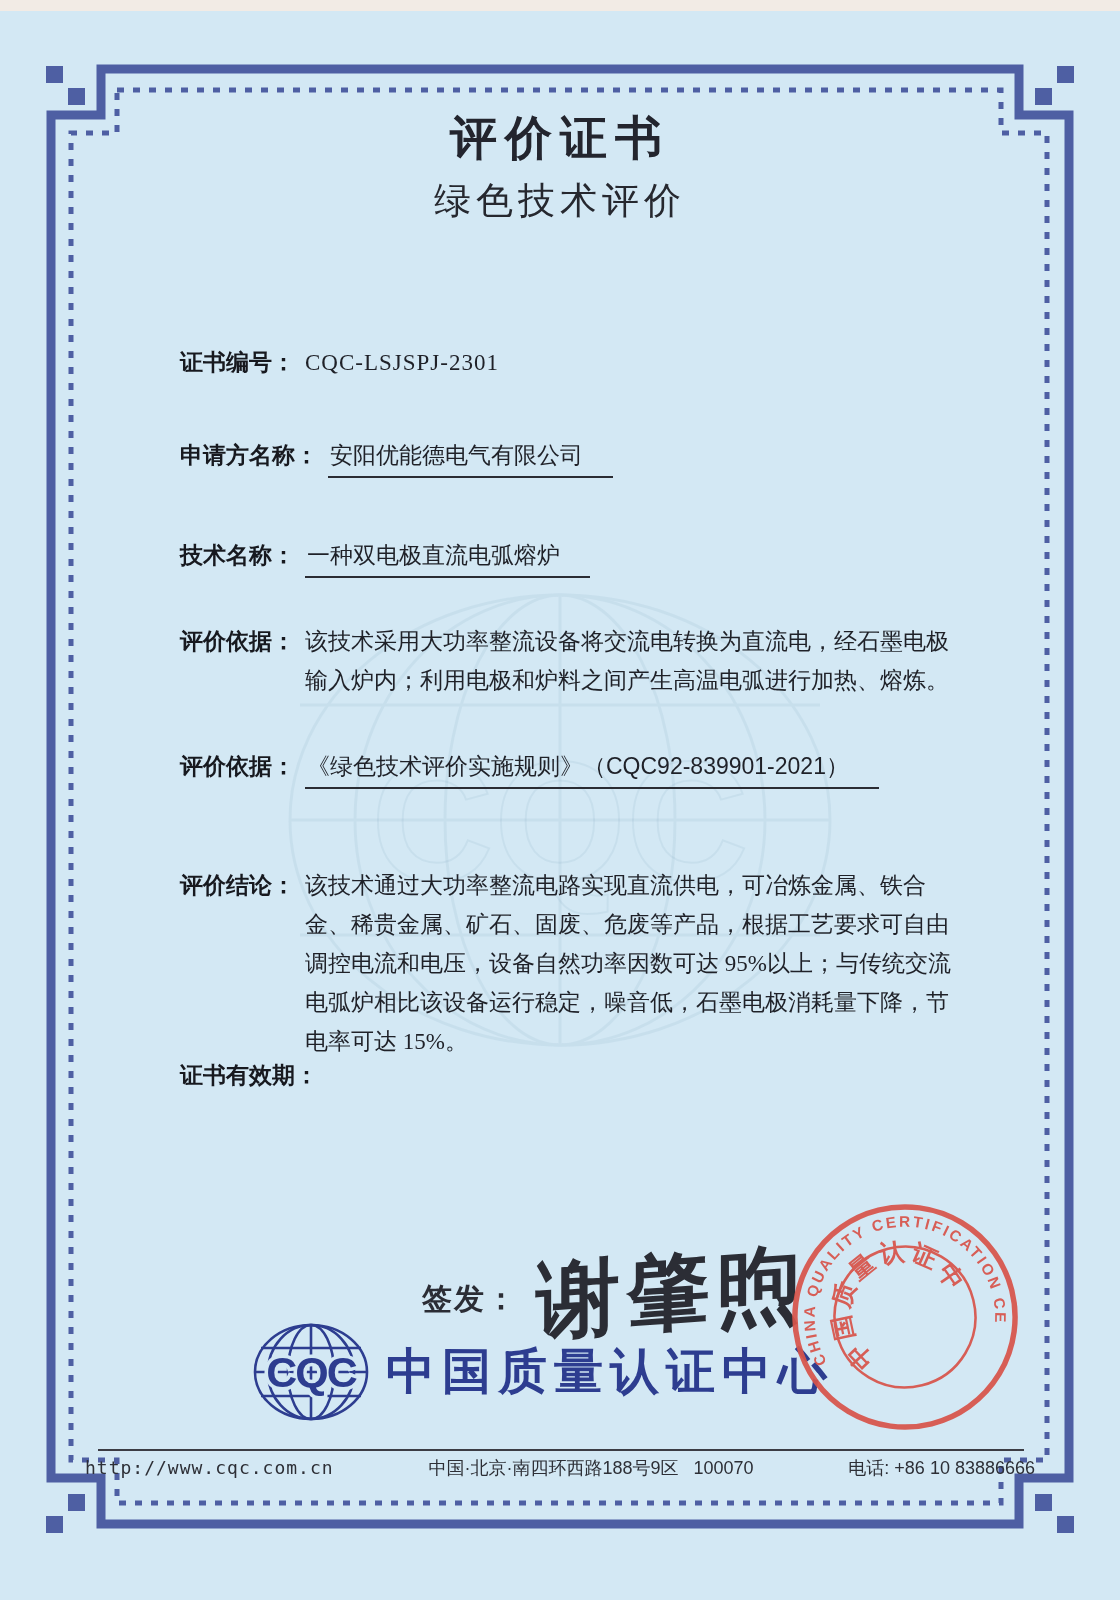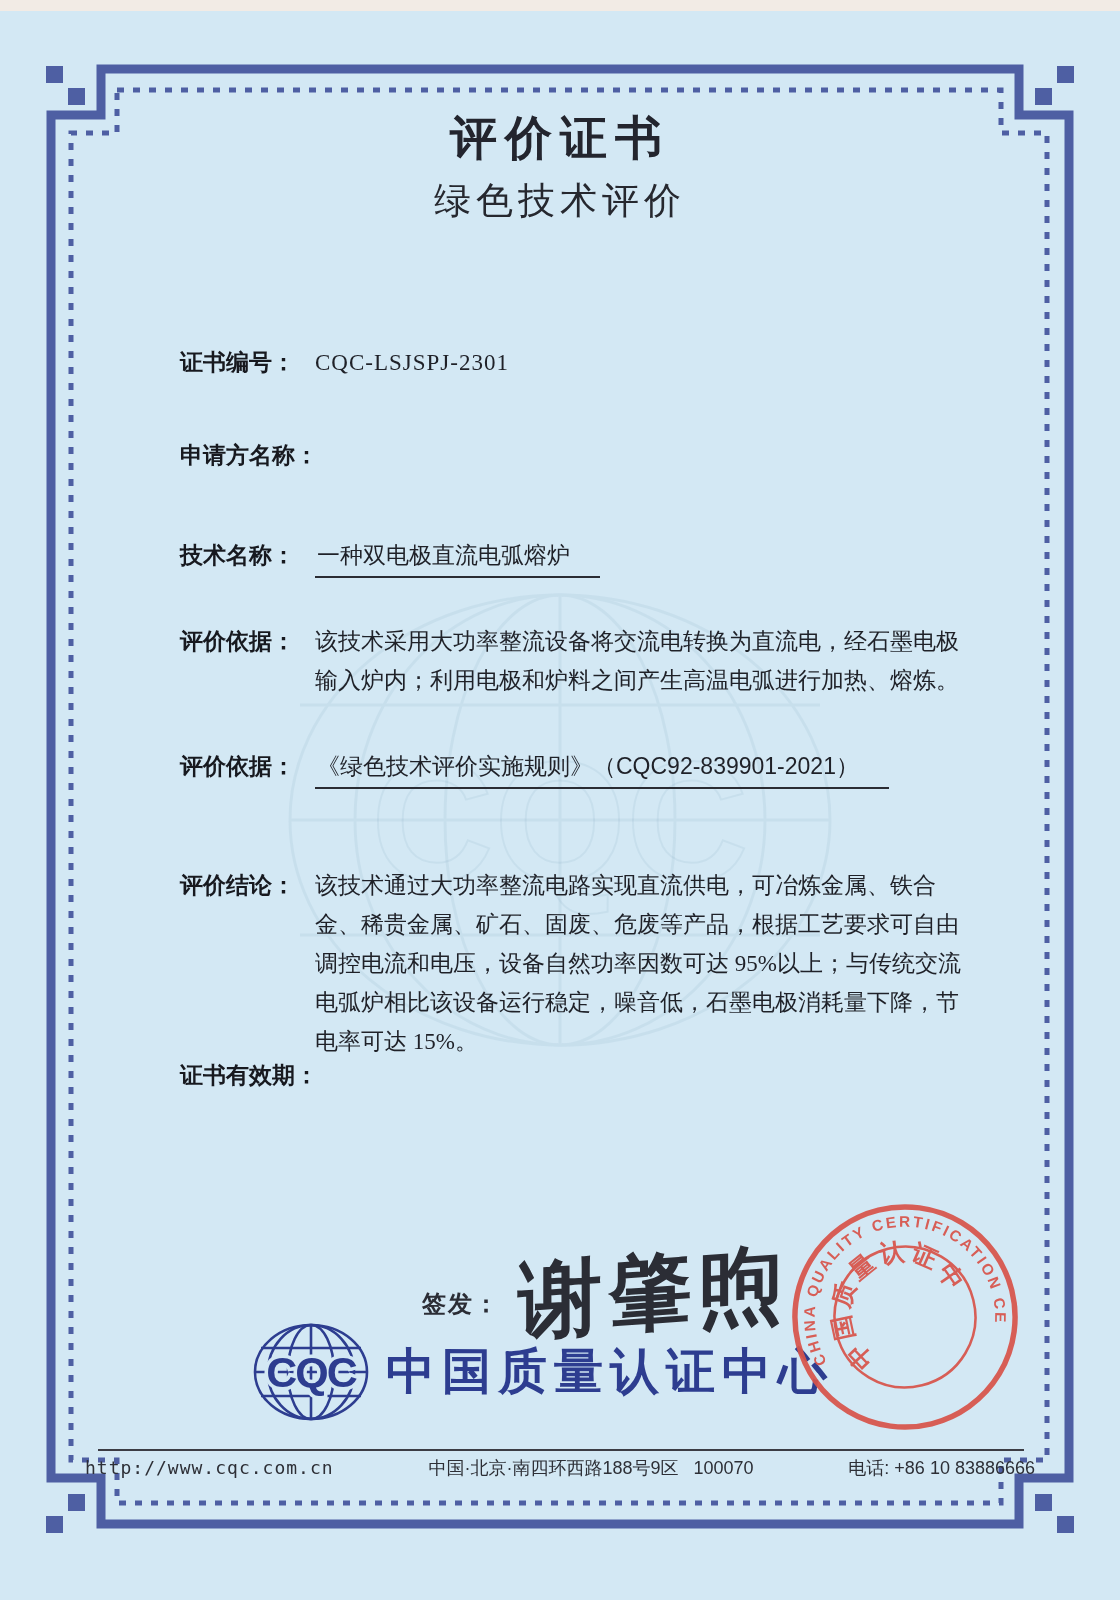--- a/index.html
+++ b/index.html
@@ -3,30 +3,30 @@
 <meta charset="utf-8">
 <style>
   html,body{margin:0;padding:0;}
   body{width:1120px;height:1600px;background:#e8eef2;font-family:"Liberation Sans","DejaVu Sans",sans-serif;}
   .page{position:relative;width:1120px;height:1600px;background:#d3e8f4;overflow:hidden;}
   .scan-strip{position:absolute;left:0;top:0;width:1120px;height:11px;background:#f2ebe5;}
   .frame-svg,.wm-svg{position:absolute;left:0;top:0;pointer-events:none;}
   .titles{position:absolute;left:0;top:112px;width:1120px;text-align:center;color:#23252e;}
   .title{font-size:47px;font-weight:900;letter-spacing:8px;line-height:1.1;}
   .subtitle{font-size:37px;font-weight:500;letter-spacing:5px;margin-top:12px;color:#26282f;}
-  .row{position:absolute;left:180px;display:flex;align-items:flex-start;color:#1f2128;font-size:23px;line-height:39px;gap:10px;}
+  .row{position:absolute;left:180px;display:flex;align-items:flex-start;color:#1f2128;font-size:23px;line-height:39px;}
   .row .lbl{font-weight:700;white-space:nowrap;color:#17191f;}
   .row .val{margin-left:10px;font-family:Liberation Serif, serif;}
   .mono{font-family:"DejaVu Sans Mono","Liberation Mono",monospace;letter-spacing:1px;}
   .ul{border-bottom:2px solid #2a2c33;padding:0 30px 1px 2px;}
   .wrapval{width:660px;text-align:left;}
   .basis-lines{display:flex;flex-direction:column;margin-left:10px;}
   .basis-lines .ul{margin-bottom:21px;align-self:flex-start;}
   .signing{position:absolute;left:422px;top:1250px;display:flex;align-items:flex-end;color:#2b2d35;}
-  .signing .lbl{font-size:24px;font-weight:600;letter-spacing:2px;padding-bottom:14px;}
+  .signing .lbl{font-size:30px;font-weight:600;letter-spacing:2px;padding-bottom:14px;}
   .signature{font-family:cursive,"DejaVu Sans",sans-serif;font-size:84px;font-weight:700;line-height:1;margin-left:18px;transform:rotate(-4deg) skewX(-4deg);letter-spacing:6px;}
   .issuer{position:absolute;left:250px;top:1318px;display:flex;align-items:center;}
   .issuer-name{font-size:49px;font-weight:600;letter-spacing:7px;color:#2d3d90;margin-left:14px;}
   .stamp{position:absolute;left:786px;top:1198px;opacity:.93;}
   .footer-rule{position:absolute;left:98px;top:1449px;width:926px;height:2px;background:#3c3c44;}
   .footer{position:absolute;left:85px;top:1456px;width:950px;display:flex;justify-content:space-between;align-items:baseline;font-size:18px;color:#2d2f36;}
   .footer span{white-space:pre;text-align:center;}
 </style>
 </head>
 <body>
@@ -67,20 +67,21 @@
     <div class="subtitle">绿色技术评价</div>
   </div>
 
   <div class="row" style="top:343px">
     <span class="lbl">证书编号：</span>
     <span class="val mono">CQC-LSJSPJ-2301</span>
   </div>
 
   <div class="row" style="top:436px">
     <span class="lbl">申请方名称：</span>
+    <span class="val ul">安阳优能德电气有限公司</span>
   </div>
 
   <div class="row" style="top:536px">
     <span class="lbl">技术名称：</span>
     <span class="val ul">一种双电极直流电弧熔炉</span>
   </div>
 
   <div class="row" style="top:622px">
     <span class="lbl">评价依据：</span>
     <span class="val wrapval" style="width:650px">该技术采用大功率整流设备将交流电转换为直流电，经石墨电极输入炉内；利用电极和炉料之间产生高温电弧进行加热、熔炼。</span>

